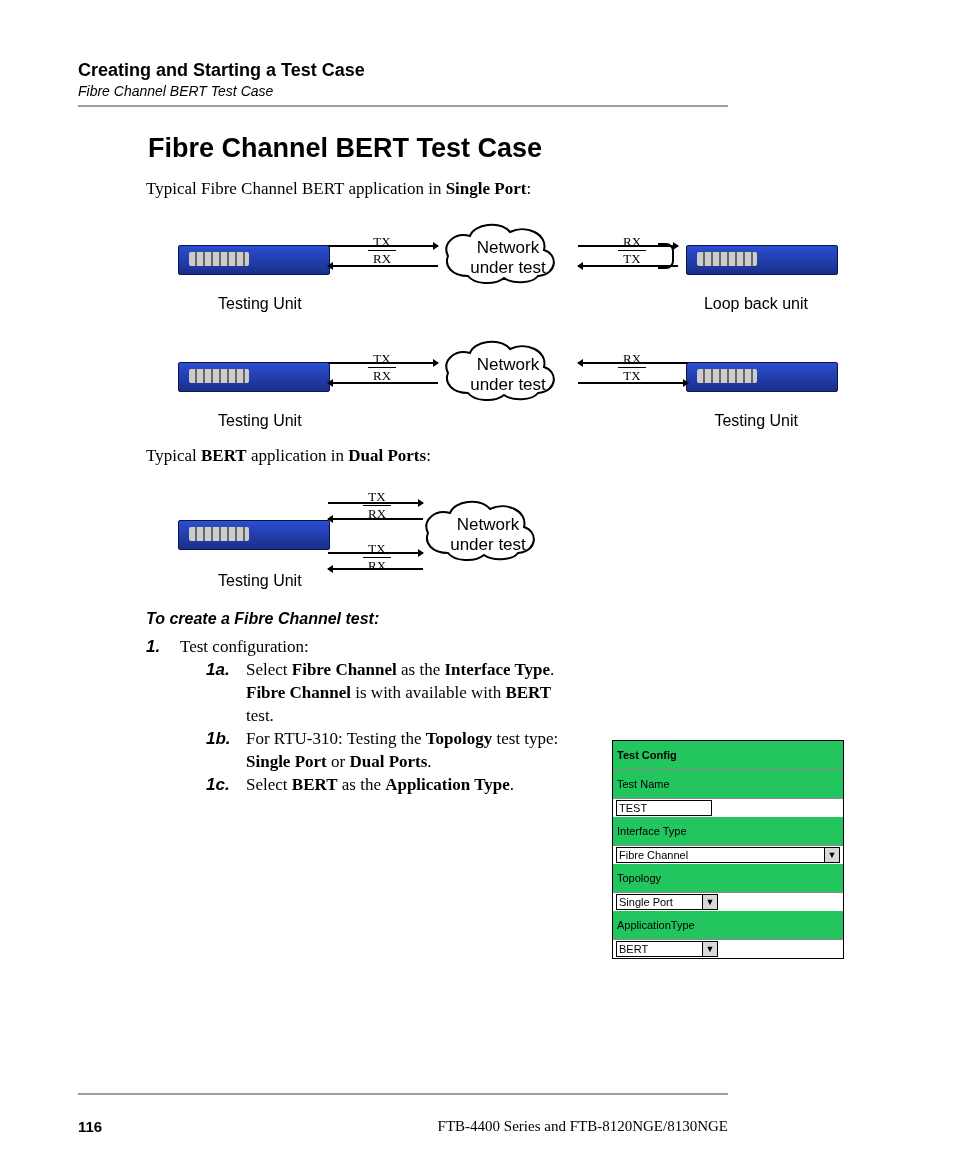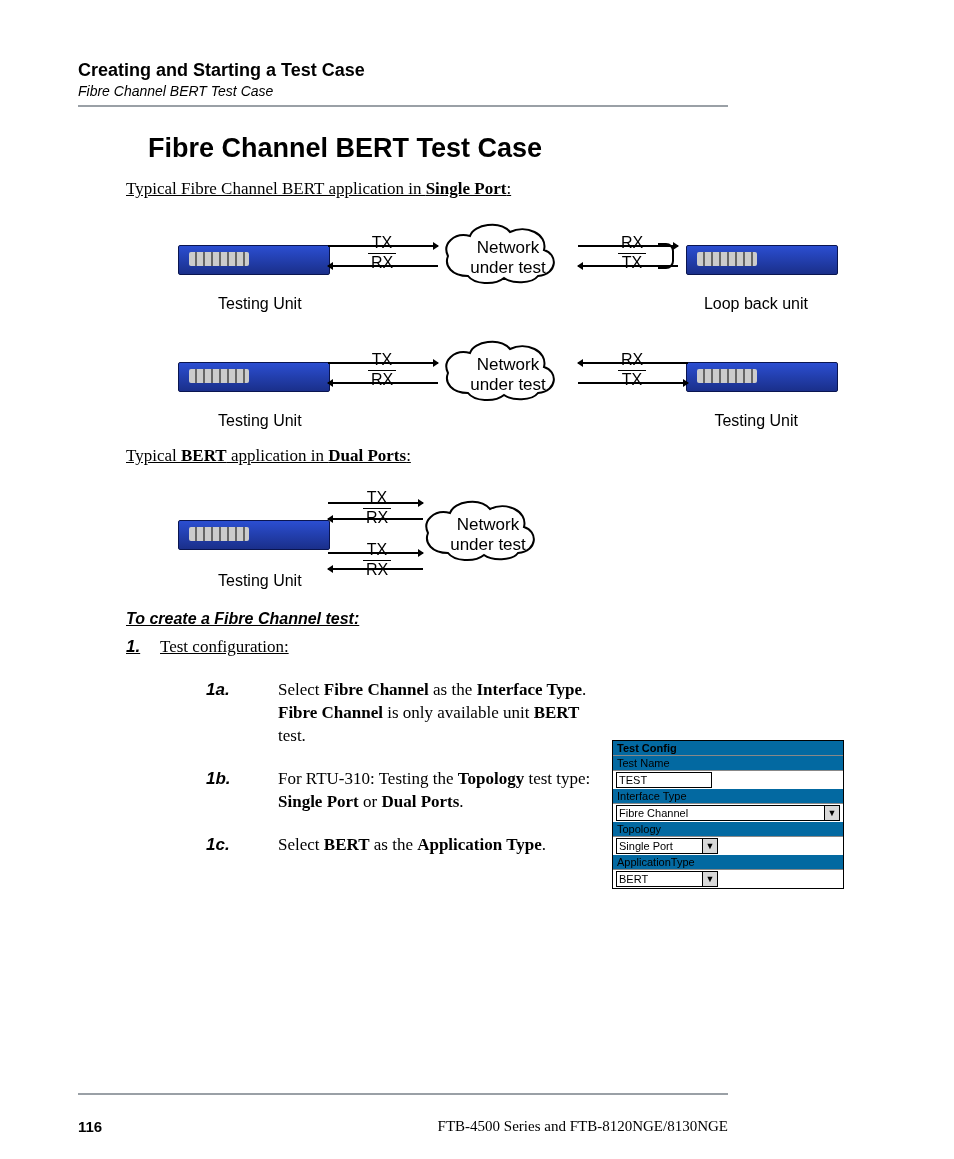--- a/index.html
+++ b/index.html
@@ -35,37 +35,37 @@
   .h1{
     font-family:"Segoe UI","Helvetica Neue",Arial,sans-serif;
     font-weight:700;
     font-size:27px;
     margin:0 0 14px 70px;
   }
   .body{
     font-size:17px;
     line-height:1.35;
   }
-  .indent1{ margin-left:48px;text-decoration:underline; }
+  .indent1{ margin-left:68px; }
   .indent2{ margin-left:128px; }
   .sub-h{
     font-family:"Segoe UI","Helvetica Neue",Arial,sans-serif;
     font-weight:700;
     font-style:italic;
     font-size:16px;
     margin-top:20px;
   }
   .ol-row{ display:flex; margin-top:8px; }
   .ol-num{
     width:34px;
     font-family:"Segoe UI","Helvetica Neue",Arial,sans-serif;
     font-weight:700;
     font-style:italic;
   }
-  .ol2-row{ display:flex; margin-top:20px;gap:32px; }
+  .ol2-row{ display:flex; margin-top:0; }
   .ol2-num{
     width:40px;
     font-family:"Segoe UI","Helvetica Neue",Arial,sans-serif;
     font-weight:700;
     font-style:italic;
   }
   .ol2-txt{ flex:1; max-width:320px; }
 
   
   .diagram{
@@ -102,22 +102,22 @@
     display:flex;
     align-items:center;
     justify-content:center;
     text-align:center;
     font-family:Arial,sans-serif;
     font-size:17px;
     line-height:1.15;
   }
   .signal{
     position:absolute;
-    font-family:Liberation Sans, sans-serif;
-    font-size:16px;
+    font-family:Liberation Serif, serif;
+    font-size:13px;
     line-height:1.05;
     text-align:center;
     width:28px;
   }
   .signal .sep{
     display:block;
     border-top:1px solid #000;
     margin:1px 0;
   }
   .wire{
@@ -153,23 +153,23 @@
   
   .cfg{
     position:absolute;
     left:612px; top:740px;
     width:230px;
     border:1px solid #000;
     font-family:Tahoma,Arial,sans-serif;
     font-size:11px;
   }
   .cfg .lbl{
-    background:#0369a1;
+    background:#22c55e;
     border-bottom:1px solid #888;
-    padding:1px 4px;
+    padding:8px 4px;
     font-weight:700;
   }
   .cfg .lbl.sub{ font-weight:400; }
   .cfg .field{
     display:flex;
     align-items:center;
     padding:1px 3px;
   }
   .cfg .textbox{
     flex:1;
@@ -306,21 +306,21 @@
   <div class="sub-h indent1">To create a Fibre Channel test:</div>
 
   <div class="body indent1 ol-row">
     <div class="ol-num">1.</div>
     <div>Test configuration:</div>
   </div>
 
   <div class="body indent2 ol2-row">
     <div class="ol2-num">1a.</div>
     <div class="ol2-txt">
-      <span>Select </span><b>Fibre Channel</b><span> as the </span><b>Interface Type</b><span>. </span><b>Fibre Channel</b><span> is only available unit </span><b>BERT</b><span> test.</span>
+      <span>Select </span><b>Fibre Channel</b><span> as the </span><b>Interface Type</b><span>. </span><b>Fibre Channel</b><span> is with available with </span><b>BERT</b><span> test.</span>
     </div>
   </div>
 
   <div class="body indent2 ol2-row">
     <div class="ol2-num">1b.</div>
     <div class="ol2-txt">
       <span>For RTU-310: Testing the </span><b>Topology</b><span> test type: </span><b>Single Port</b><span> or </span><b>Dual Ports</b><span>.</span>
     </div>
   </div>
 
@@ -357,16 +357,16 @@
       <div class="select" style="width:100px">
         <div class="val">BERT</div>
         <div class="btn">▼</div>
       </div>
     </div>
   </div>
 
   <div class="footer-rule"></div>
   <div class="footer">
     <span class="pg">116</span>
-    <span>FTB-4500 Series and FTB-8120NGE/8130NGE</span>
+    <span>FTB-4400 Series and FTB-8120NGE/8130NGE</span>
   </div>
 
 </div>
 
 </body></html>

